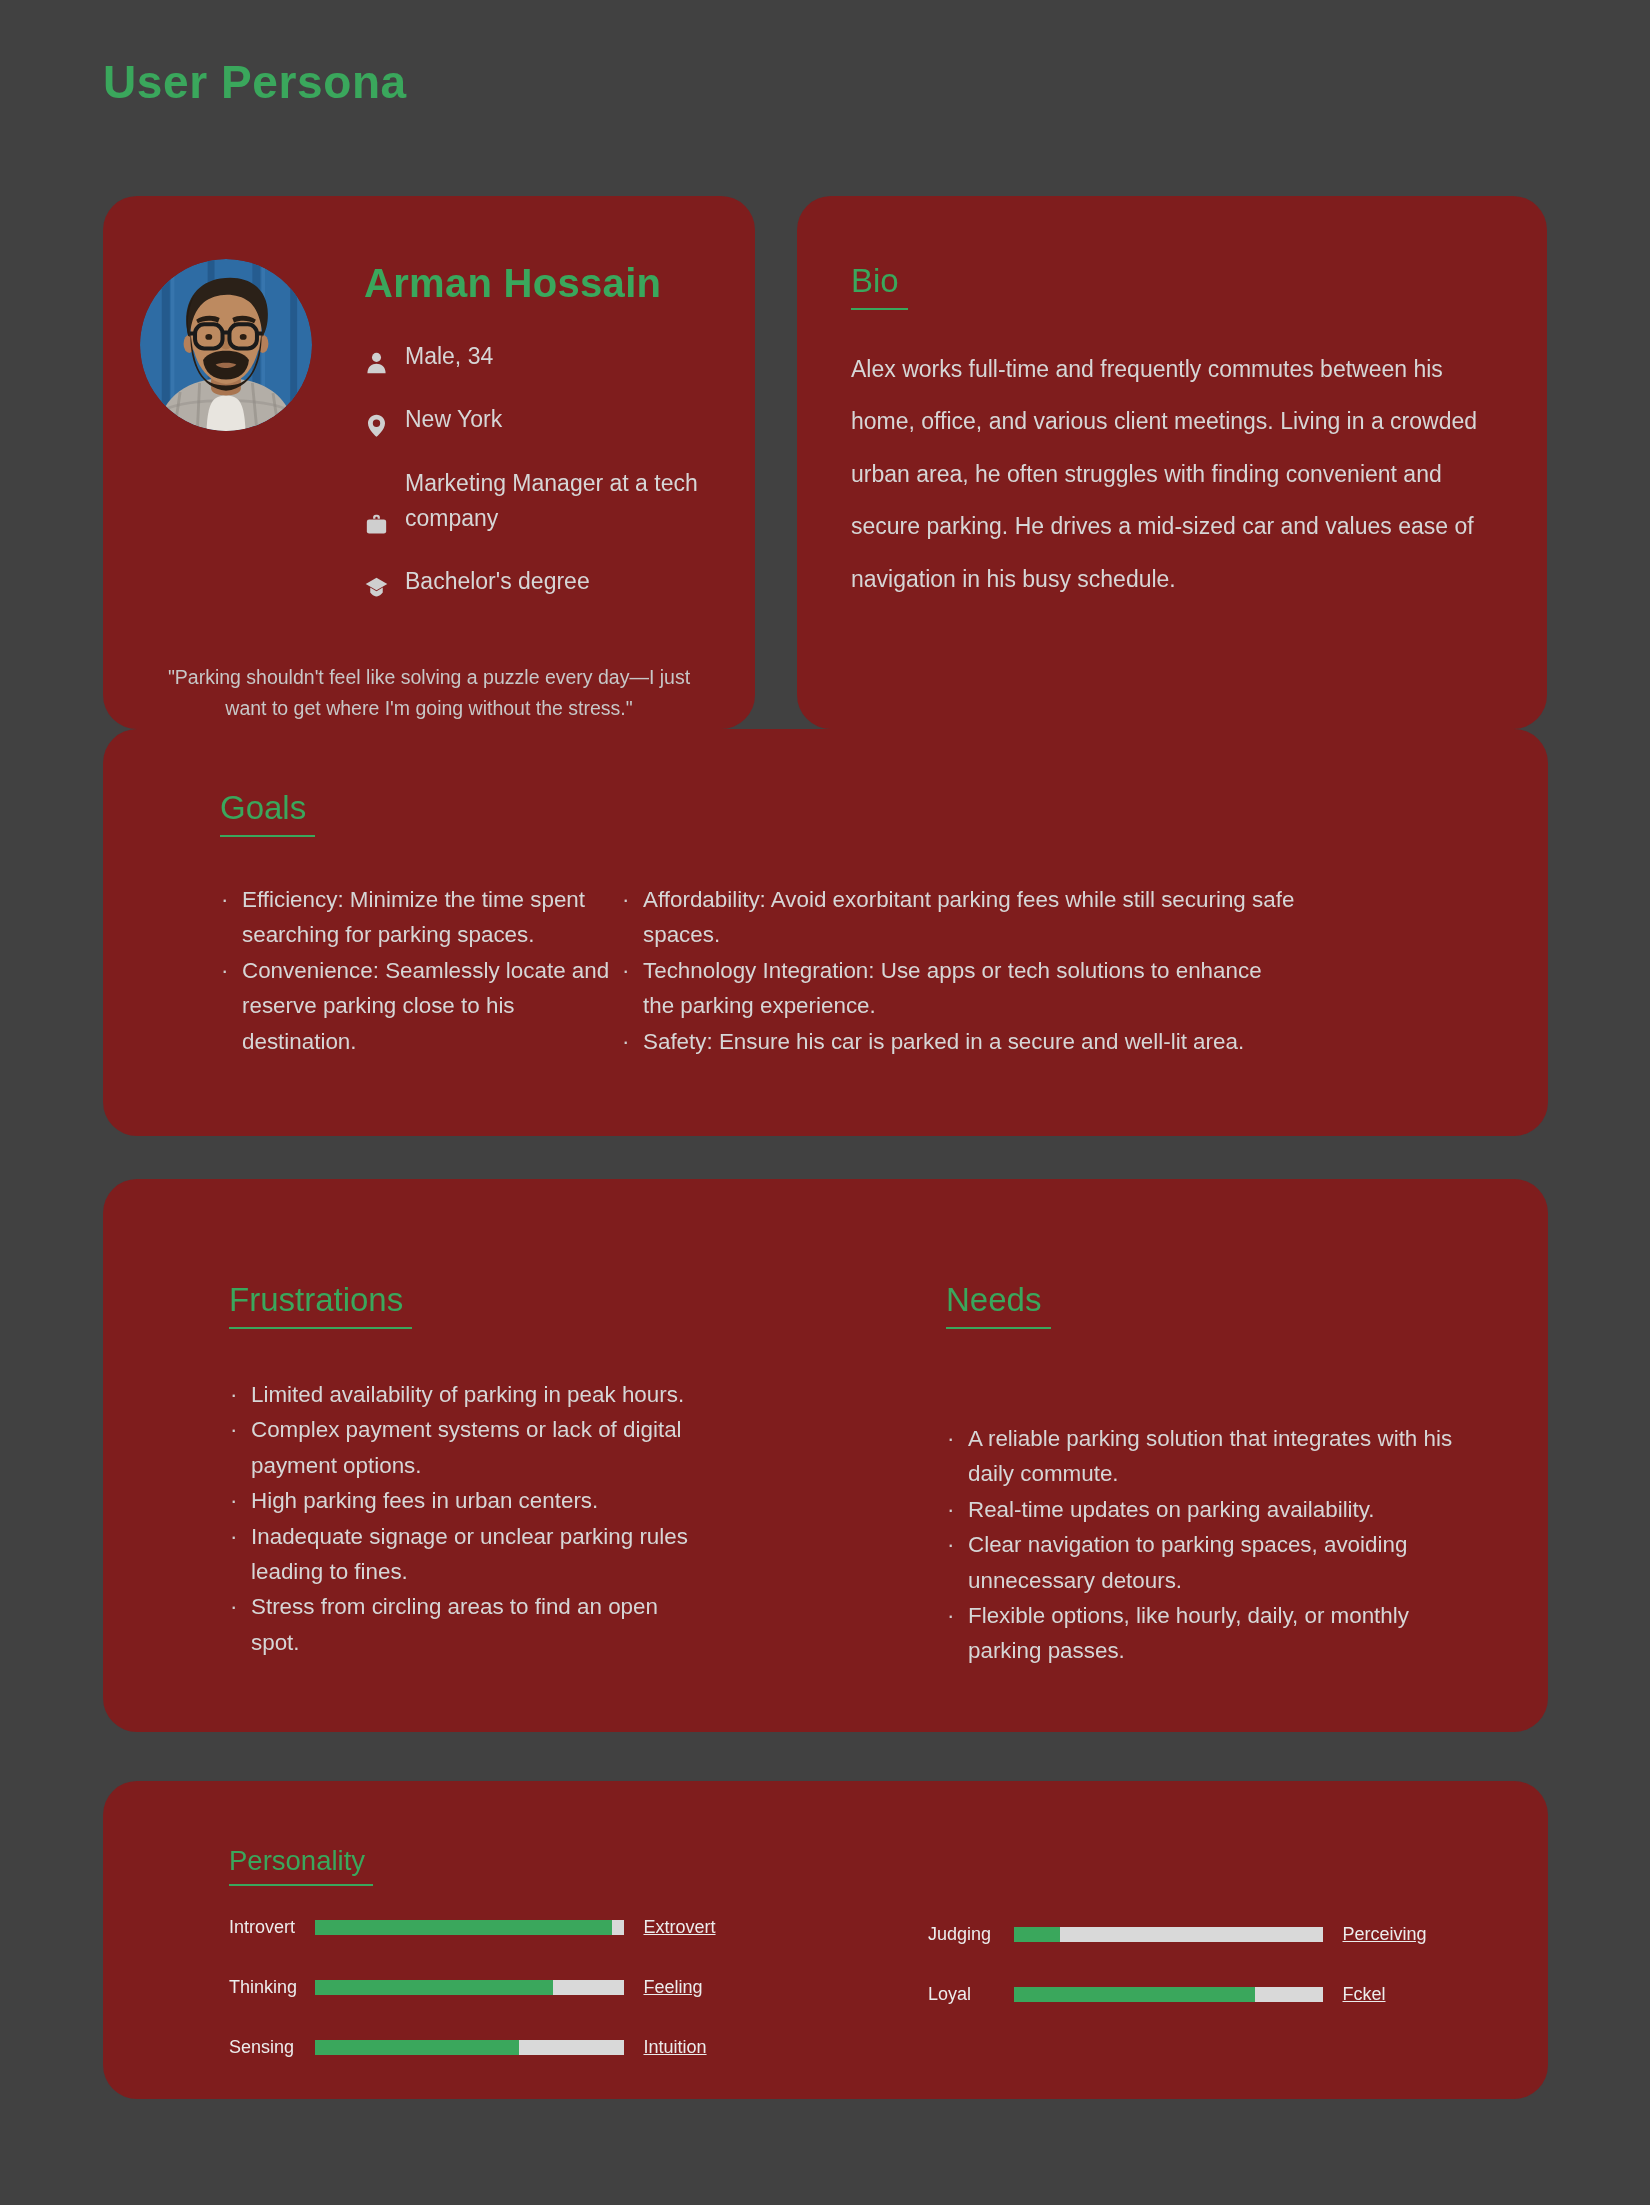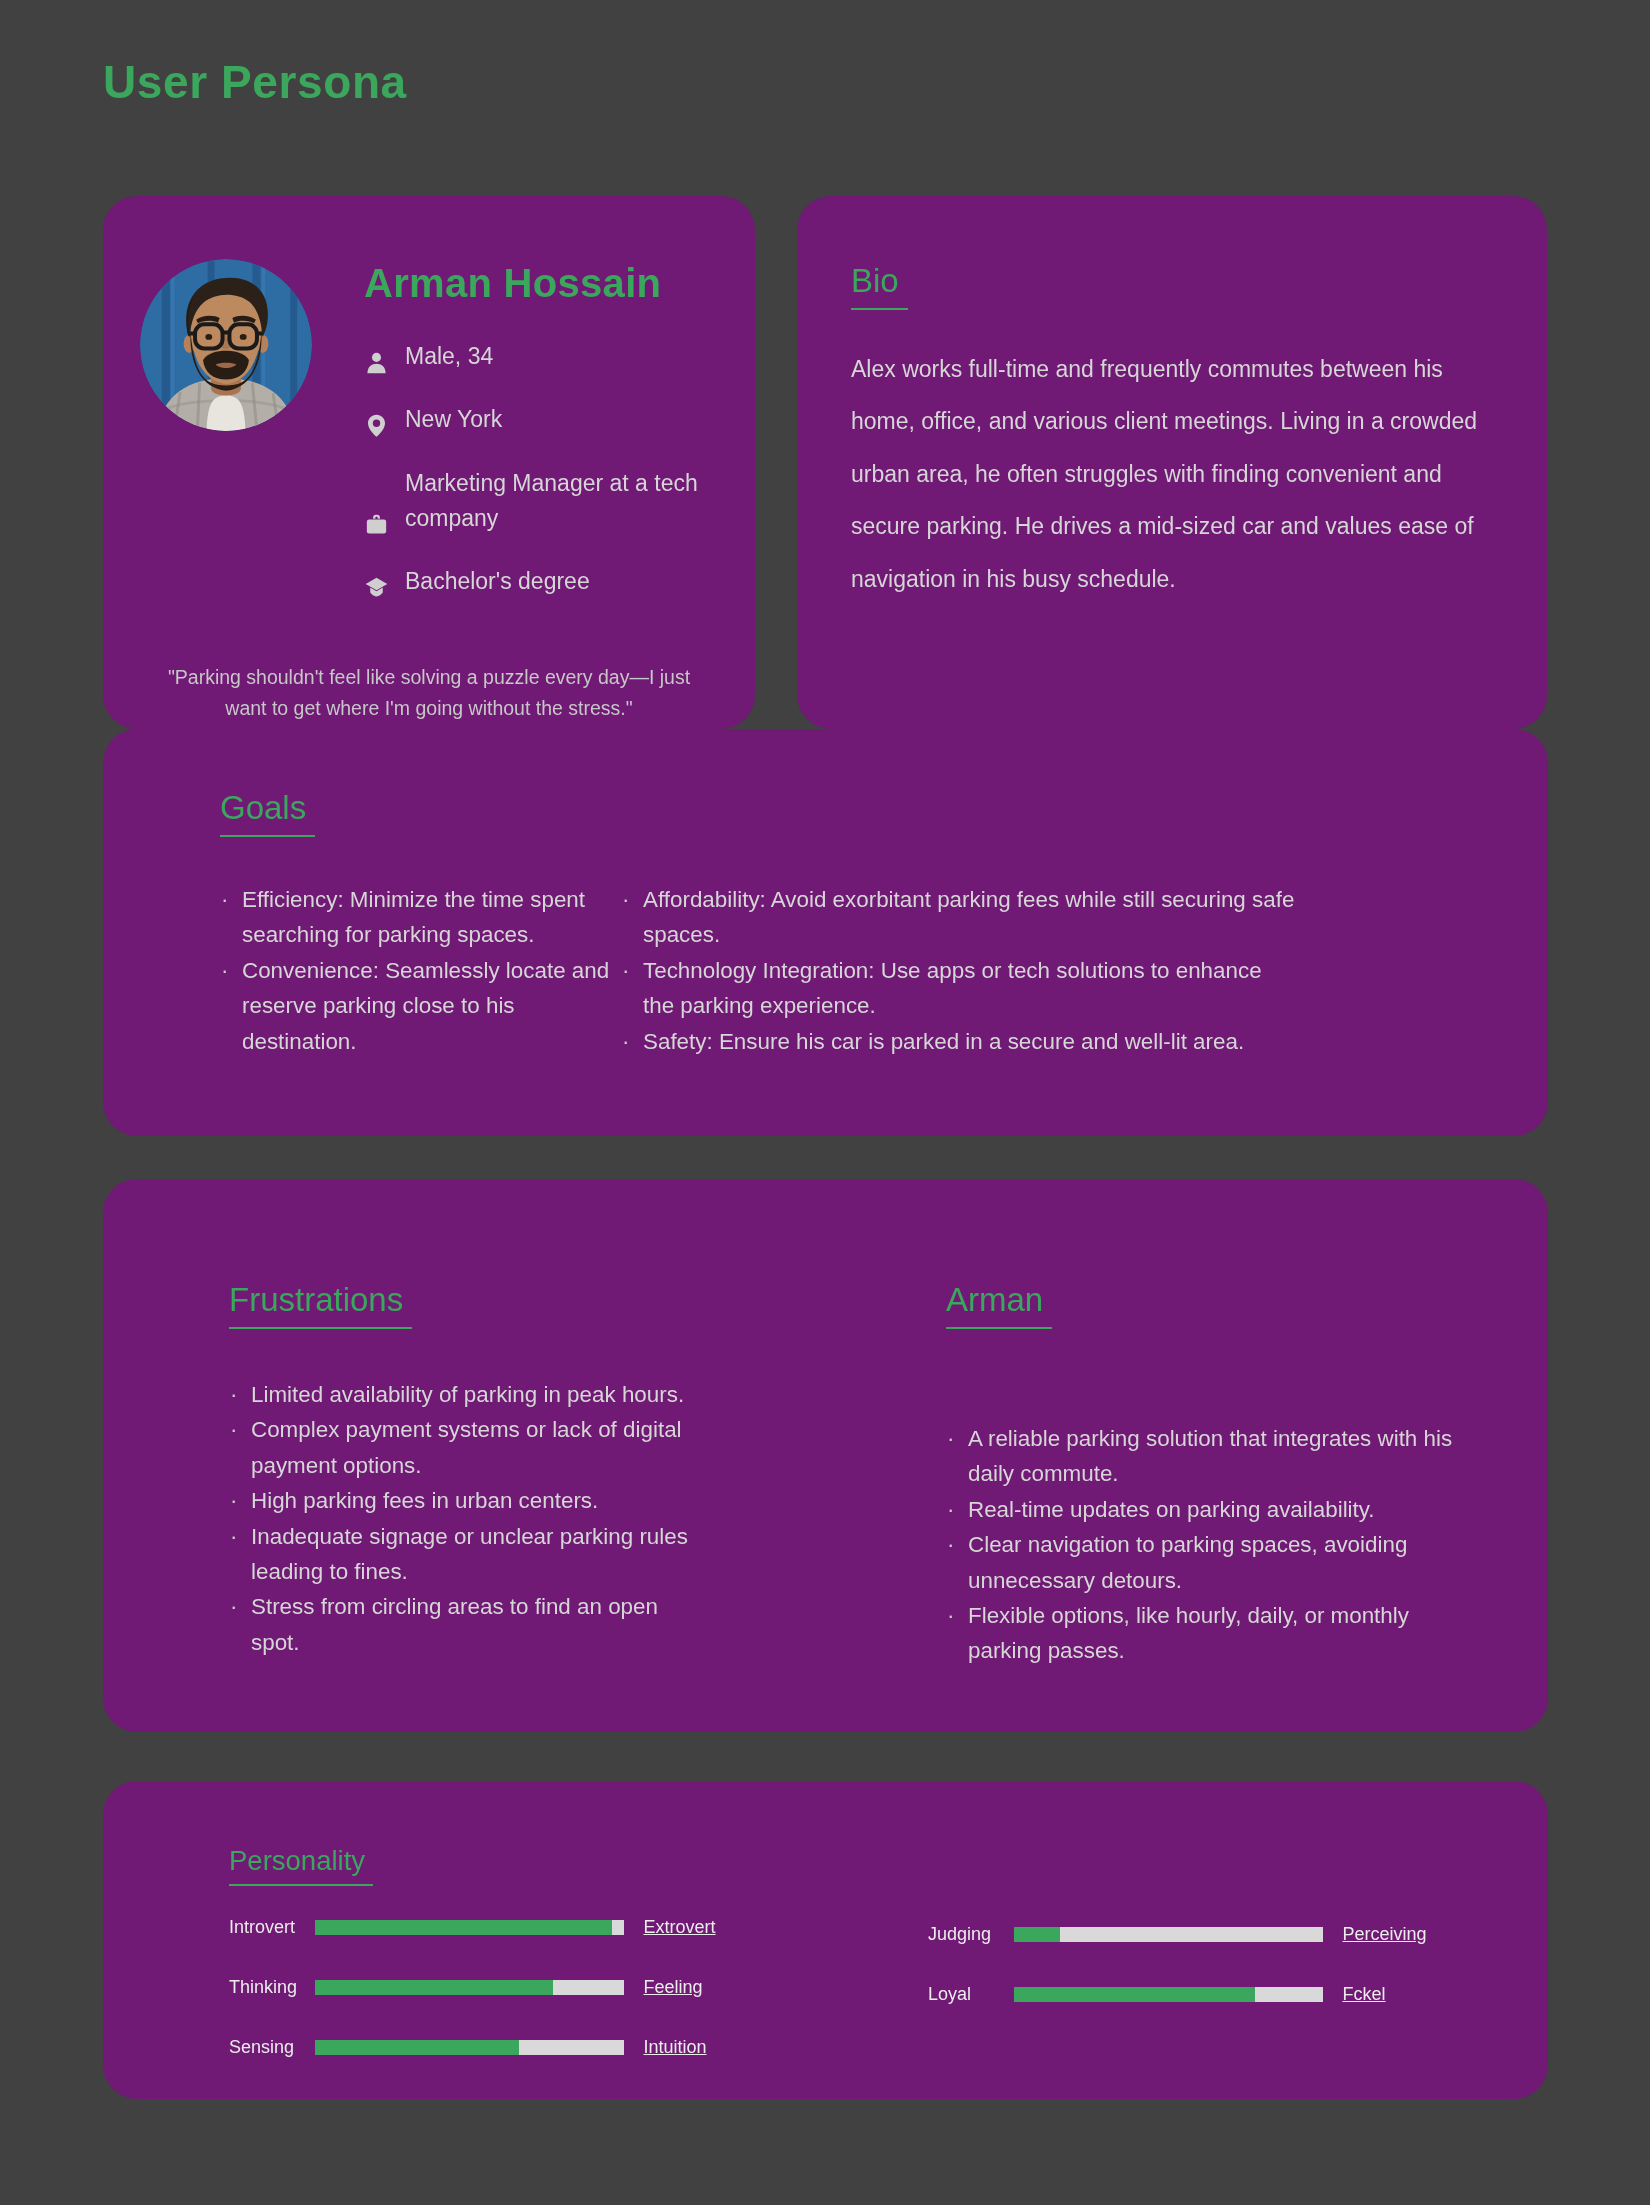--- a/index.html
+++ b/index.html
@@ -2,21 +2,21 @@
 <html style="font-size:9.2px"><head>
 <meta charset="utf-8">
 <style>
   html, body { margin:0; padding:0; width:1651px; height:2205px; overflow:hidden; }
   body { background:#414141; font-family:"Liberation Sans", sans-serif; color:#d6d6d6; }
   .page { padding:0 103px; }
 
   .page-title { margin:0; padding-top:55px; font-size:46px; font-weight:bold; color:#3aa75c; letter-spacing:0.6px; }
 
   .row1 { display:flex; gap:42px; margin-top:87px; }
-  .card { background:#701a75; border-radius:34px; box-sizing:border-box; }
+  .card { background:#7f1d1d; border-radius:34px; box-sizing:border-box; }
 
   
   .profile-card { width:652px; height:533px; padding:63px 37px 0 37px; }
   .profile-top { display:flex; }
   .avatar { width:172px; height:172px; border-radius:50%; overflow:hidden; flex-shrink:0; }
   .avatar svg { display:block; width:100%; height:100%; }
   .profile-info { margin-left:52px; padding-top:2.3px; }
   .profile-name { font-size:40px; font-weight:bold; color:#3aa75c; margin:0 0 33px 0; letter-spacing:0.3px; }
   .detail-row { display:flex; align-items:flex-end; margin-bottom:27.5px; font-size:23px; line-height:1.55; color:#d6d6d6; }
   .detail-row .dicon { width:25px; height:25px; flex-shrink:0; margin-right:16px; margin-top:3.4px; }
@@ -175,21 +175,21 @@
         <h3 class="section-heading">Frustrations</h3>
         <ul class="plist">
           <li>Limited availability of parking in peak hours.</li>
           <li>Complex payment systems or lack of digital payment options.</li>
           <li>High parking fees in urban centers.</li>
           <li>Inadequate signage or unclear parking rules leading to fines.</li>
           <li>Stress from circling areas to find an open spot.</li>
         </ul>
       </div>
       <div class="fn-right">
-        <h3 class="section-heading">Arman</h3>
+        <h3 class="section-heading">Needs</h3>
         <ul class="plist">
           <li>A reliable parking solution that integrates with his daily commute.</li>
           <li>Real-time updates on parking availability.</li>
           <li>Clear navigation to parking spaces, avoiding unnecessary detours.</li>
           <li>Flexible options, like hourly, daily, or monthly parking passes.</li>
         </ul>
       </div>
     </div>
   </div>
 

